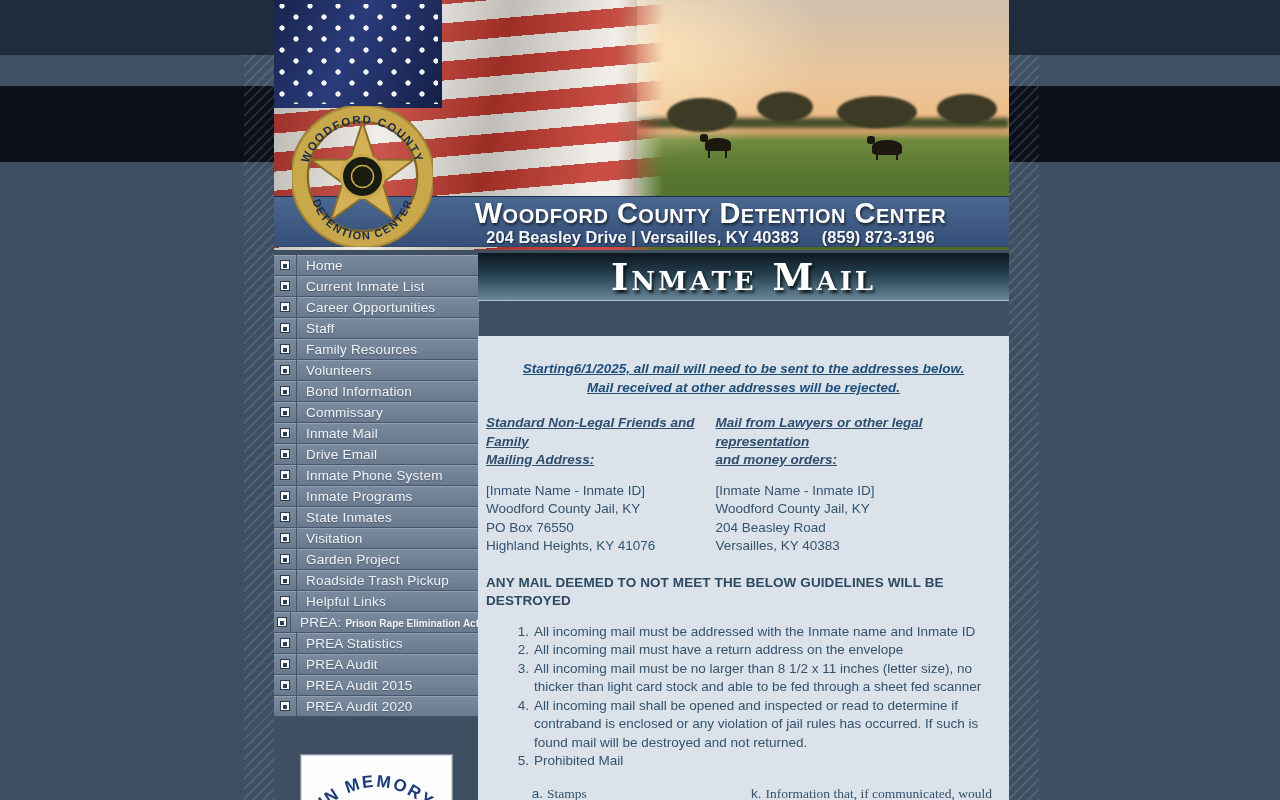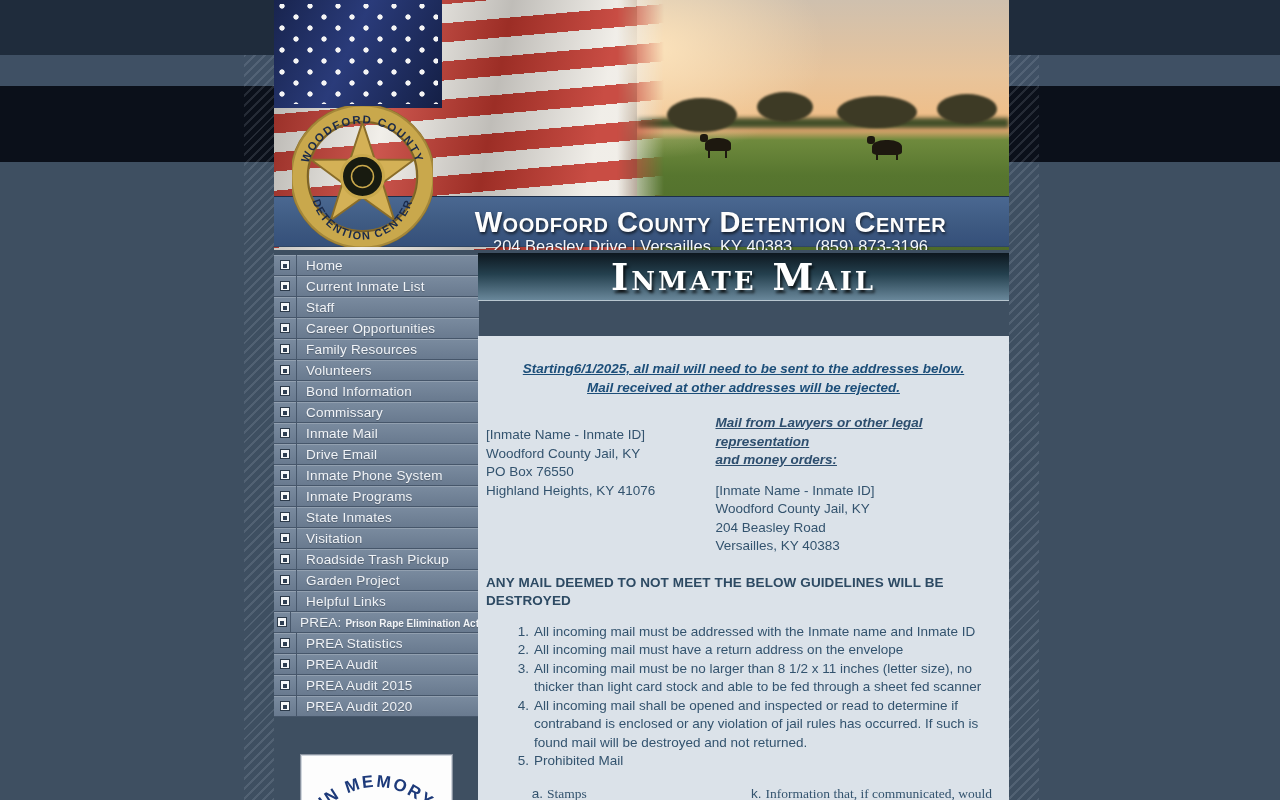--- a/index.html
+++ b/index.html
@@ -50,22 +50,22 @@
           background-image:radial-gradient(circle, #f5f5f5 2.3px, rgba(0,0,0,0) 3px),
                            radial-gradient(circle, #f5f5f5 2.3px, rgba(0,0,0,0) 3px);
           background-size:28px 22px, 28px 22px; background-position:4px 2px, 18px 13px; }
 
   
   .titlebar { position:absolute; left:0; top:196px; width:735px; height:51px;
           background:linear-gradient(to bottom, #4a6891 0%, #3e5a82 55%, #35507a 100%);
           border-top:1px solid rgba(10,20,35,0.55); border-bottom:1px solid rgba(10,20,35,0.4);
           text-align:center; padding-left:138px; }
   .site-title { font-variant:small-caps; font-weight:bold; font-size:29px; letter-spacing:0.5px;
-          color:#fdfdfd; line-height:30px; margin-top:10px; text-shadow:1px 2px 3px rgba(0,0,0,0.65); }
-  .site-sub { font-weight:normal; font-size:16.5px; color:#f2f6fb; line-height:18px; text-shadow:1px 1px 2px rgba(0,0,0,0.6); }
+          color:#fdfdfd; line-height:30px; margin-top:1px; text-shadow:1px 2px 3px rgba(0,0,0,0.65); }
+  .site-sub { font-weight:bold; font-size:16.5px; color:#f2f6fb; line-height:18px; text-shadow:1px 1px 2px rgba(0,0,0,0.6); }
 
   
   .badge { position:absolute; left:18px; top:106px; width:141px; height:141px; }
 
   
   .menu { position:absolute; left:0; top:255px; width:205px; }
   .menu-row { display:flex; align-items:center; height:21px;
           background:linear-gradient(to bottom, #7a8b9f, #697a8f);
           border-bottom:1px solid #46566a; box-shadow:inset 0 1px 0 rgba(255,255,255,0.18); cursor:pointer; }
   .menu-icon-cell { width:23px; align-self:stretch; border-right:1px solid #46566a;
@@ -183,32 +183,32 @@
     <div class="menu-row">
         <span class="menu-icon-cell">
           <span class="menu-icon"></span>
         </span>
         <span class="menu-label">Current Inmate List</span>
       </div>
     <div class="menu-row">
         <span class="menu-icon-cell">
           <span class="menu-icon"></span>
         </span>
+        <span class="menu-label">Career Opportunities</span>
+      </div>
+    <div class="menu-row">
+        <span class="menu-icon-cell">
+          <span class="menu-icon"></span>
+        </span>
         <span class="menu-label">Staff</span>
       </div>
     <div class="menu-row">
         <span class="menu-icon-cell">
           <span class="menu-icon"></span>
         </span>
-        <span class="menu-label">Career Opportunities</span>
-      </div>
-    <div class="menu-row">
-        <span class="menu-icon-cell">
-          <span class="menu-icon"></span>
-        </span>
         <span class="menu-label">Family Resources</span>
       </div>
     <div class="menu-row">
         <span class="menu-icon-cell">
           <span class="menu-icon"></span>
         </span>
         <span class="menu-label">Volunteers</span>
       </div>
     <div class="menu-row">
         <span class="menu-icon-cell">
@@ -255,27 +255,27 @@
     <div class="menu-row">
         <span class="menu-icon-cell">
           <span class="menu-icon"></span>
         </span>
         <span class="menu-label">Visitation</span>
       </div>
     <div class="menu-row">
         <span class="menu-icon-cell">
           <span class="menu-icon"></span>
         </span>
+        <span class="menu-label">Garden Project</span>
+      </div>
+    <div class="menu-row">
+        <span class="menu-icon-cell">
+          <span class="menu-icon"></span>
+        </span>
         <span class="menu-label">Roadside Trash Pickup</span>
-      </div>
-    <div class="menu-row">
-        <span class="menu-icon-cell">
-          <span class="menu-icon"></span>
-        </span>
-        <span class="menu-label">Garden Project</span>
       </div>
     <div class="menu-row">
         <span class="menu-icon-cell">
           <span class="menu-icon"></span>
         </span>
         <span class="menu-label">Helpful Links</span>
       </div>
     <div class="menu-row">
         <span class="menu-icon-cell">
           <span class="menu-icon"></span>
@@ -332,20 +332,24 @@
     </div>
     <div class="page-body">
 
       <div class="notice">
         <div>Starting6/1/2025, all mail will need to be sent to the addresses below.</div>
         <div>Mail received at other addresses will be rejected.</div>
       </div>
 
       <div class="addr-row">
         <div class="addr-col-left">
+          <div class="addr-head">
+            <div>Standard Non-Legal Friends and Family</div>
+            <div>Mailing Address:</div>
+          </div>
           <div class="addr-lines">
             <div>[Inmate Name - Inmate ID]</div>
             <div>Woodford County Jail, KY</div>
             <div>PO Box 76550</div>
             <div>Highland Heights, KY 41076</div>
           </div>
         </div>
         <div class="addr-col-right">
           <div class="addr-head">
             <div>Mail from Lawyers or other legal representation</div>

